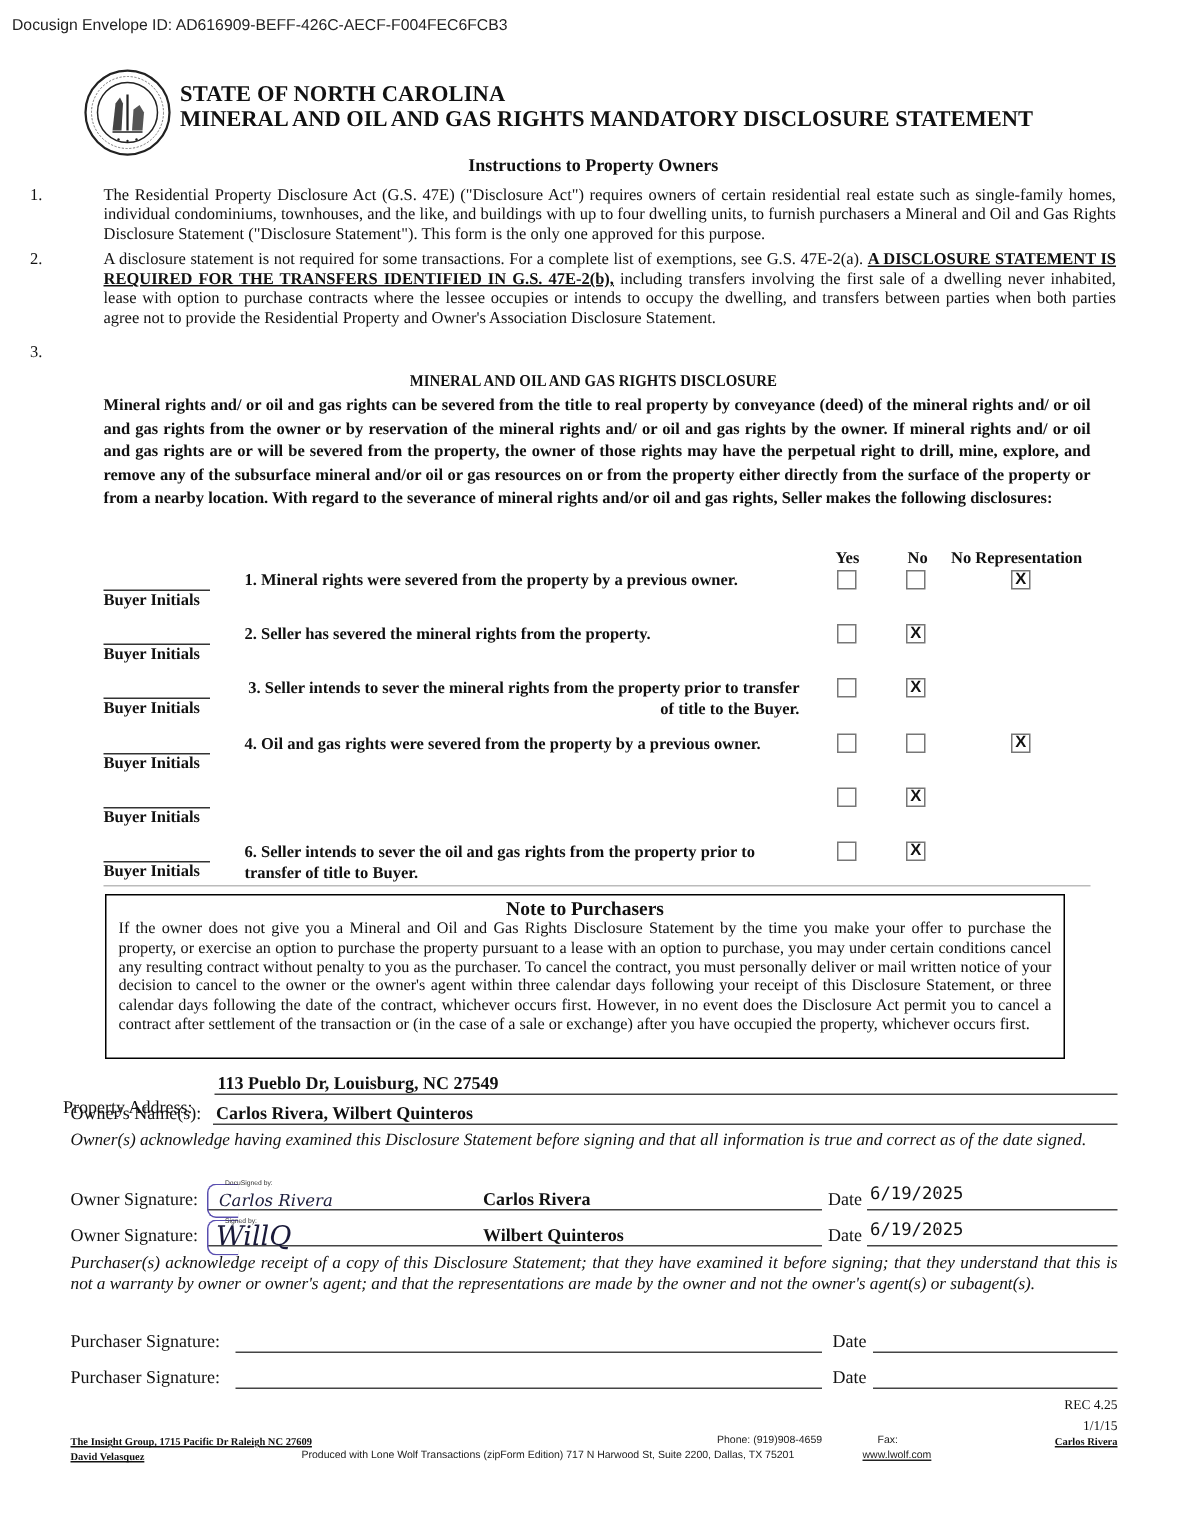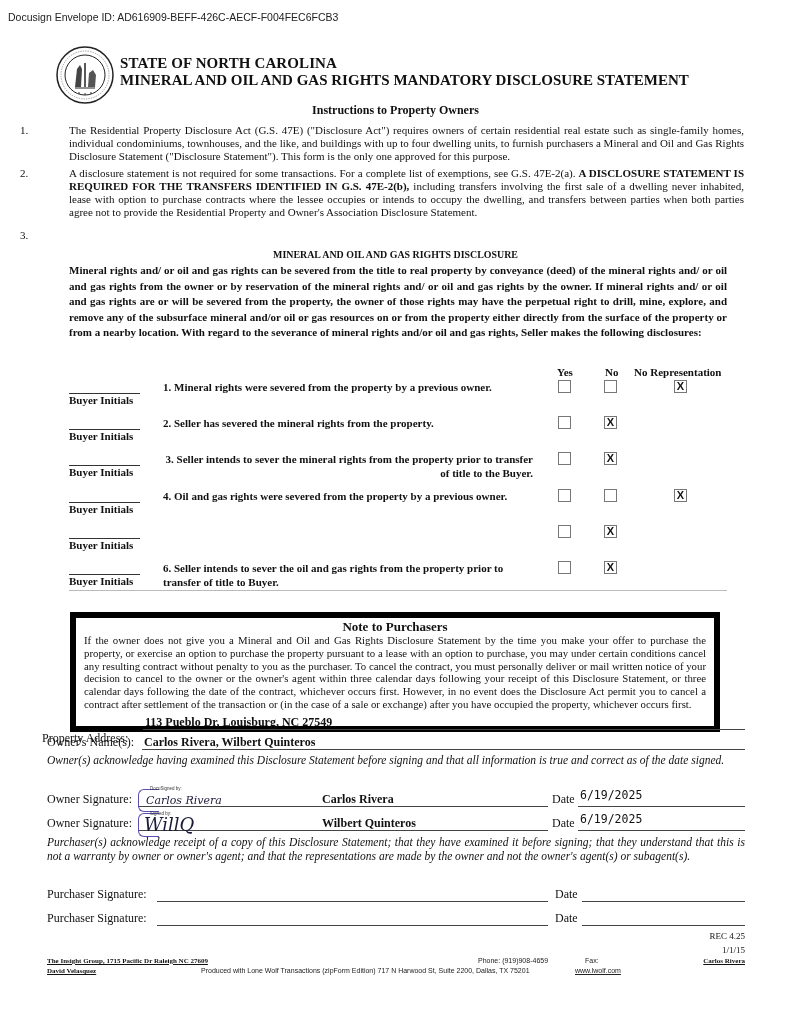--- a/index.html
+++ b/index.html
@@ -6,31 +6,31 @@
   body { width:791px; height:1024px; position:relative; overflow:hidden; color:#111; font-family:"Liberation Serif", serif; }
   .abs { position:absolute; }
   .envelope { left:8px; top:11px; font-family:Liberation Sans, sans-serif; font-size:10.5px; color:#222; }
   .seal { left:55px; top:45px; width:60px; height:60px; }
   .title1 { left:120px; top:55px; font-weight:bold; font-size:15px; letter-spacing:0.1px; }
   .title2 { left:120px; top:72px; font-weight:bold; font-size:15px; }
   .instr-head { left:0; width:791px; top:103px; text-align:center; font-weight:bold; font-size:12px; }
   .instr { left:20px; width:730px; font-size:11px; line-height:13px; }
   .instr .num { position:absolute; left:0; }
   .instr .txt { position:absolute; left:49px; width:675px; text-align:justify; }
-  .u { font-weight:bold; }
+  .u { text-decoration:underline; font-weight:bold; }
   .disc-head { left:0; width:791px; top:248px; text-align:center; font-size:11px; font-weight:bold; font-family:"Liberation Serif", serif; transform:scaleX(0.9); }
   .disc-body { left:69px; width:658px; top:263px; font-size:11px; line-height:15.5px; font-weight:bold; text-align:justify; font-family:"Liberation Serif", serif; }
   .col-head { top:366px; font-size:11px; font-weight:bold; }
   .row { left:0; width:791px; height:36px; }
   .initials-line { position:absolute; left:69px; width:71px; border-top:1px solid #333; }
   .initials-label { position:absolute; left:69px; font-size:11px; font-weight:bold; }
   .q-text { position:absolute; left:163px; width:370px; font-size:11px; font-weight:bold; line-height:14px; }
   .cbox { position:absolute; width:11px; height:11px; border:1px solid #777; background:#fff; font-family:"Liberation Sans", sans-serif; font-size:11px; font-weight:bold; line-height:11px; text-align:center; color:#111; }
   .divider { left:69px; width:658px; top:590px; border-top:1px solid #bbb; }
-  .note-box { left:70px; top:612px; width:638px; height:108px; border:6px solid #000000; }
+  .note-box { left:70px; top:596px; width:638px; height:108px; border:1px solid #000000; }
   .note-title { position:absolute; left:0; width:100%; top:1px; text-align:center; font-weight:bold; font-size:13px; }
   .note-body { position:absolute; left:8px; width:622px; top:16px; font-size:10.8px; line-height:12.8px; text-align:justify; }
   .field { font-size:12px; }
   .field .label { position:absolute; }
   .field .line { position:absolute; border-bottom:1px solid #444; }
   .field .val { position:absolute; font-weight:bold; font-size:12px; }
   .italic-p { left:47px; width:698px; font-size:11.5px; font-style:italic; line-height:14px; text-align:justify; }
   .sig-frame { position:absolute; border:1px solid #5a4fb0; border-right:none; border-radius:6px 0 0 6px; }
   .sig-small { position:absolute; font-family:"Liberation Sans", sans-serif; font-size:4.5px; color:#333; }
   .sig-script { position:absolute; font-family:"DejaVu Serif", serif; font-style:italic; color:#1a1a3a; }

